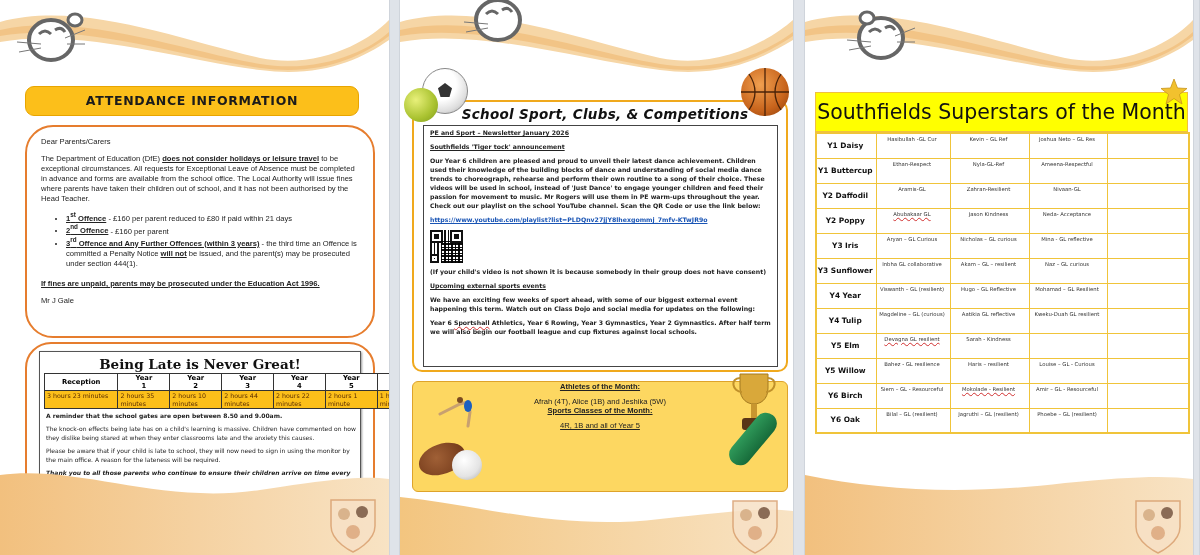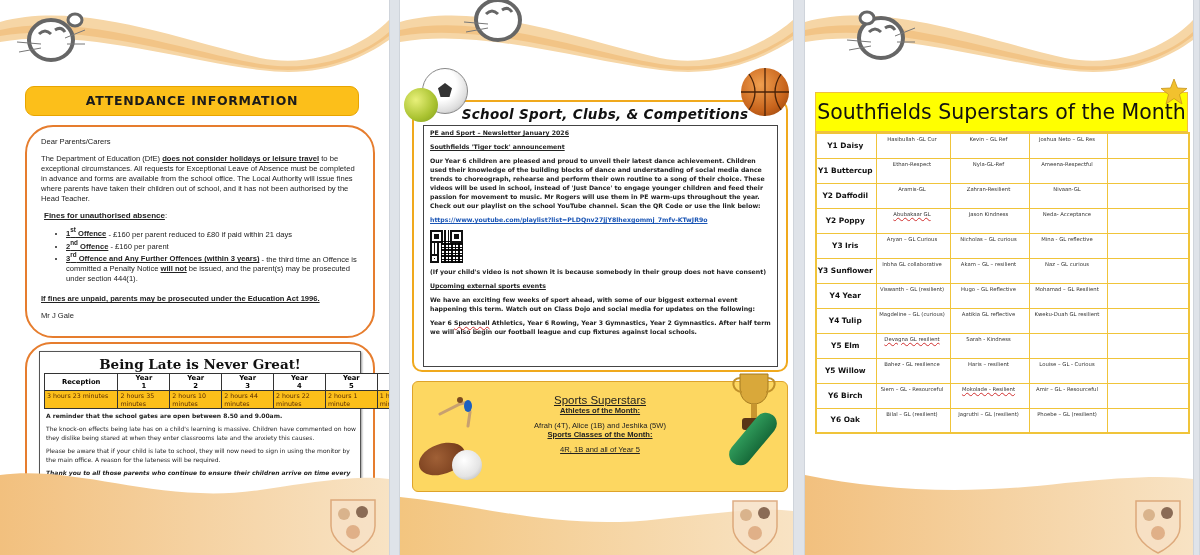--- a/index.html
+++ b/index.html
@@ -85,21 +85,20 @@
       <ellipse cx="60" cy="12" rx="7" ry="6" fill="#fff" stroke="#666" stroke-width="3"></ellipse>
       <path d="M24 26 q6 -6 12 0 M40 22 q6 -4 10 2" stroke="#666" stroke-width="3" fill="none"></path>
       <path d="M2 34 L26 36 M4 44 L26 40 M50 30 L70 22 M52 36 L70 36" stroke="#777" stroke-width="1"></path>
     </svg>
 
     <div class="att-banner">ATTENDANCE INFORMATION</div>
 
     <div class="att-box">
       <p>Dear Parents/Carers</p>
       <p><span>The Department of Education (DfE) </span><b>does not consider holidays or leisure travel</b><span> to be exceptional circumstances.  All requests for Exceptional Leave of Absence must be completed in advance and forms are available from the school office. The Local Authority will issue fines where parents have taken their children out of school, and it has not been authorised by the Head Teacher.</span></p>
-      <p class="fines-head"><b>Fines for unauthorised absence</b>:</p>
       <ul>
         <li><b><span>1</span><sup>st</sup><span> Offence</span></b><span> - £160 per parent reduced to £80 if paid within 21 days</span></li>
         <li><b><span>2</span><sup>nd</sup><span> Offence</span></b><span> - £160 per parent</span></li>
         <li><b><span>3</span><sup>rd</sup><span> Offence and Any Further Offences (within 3 years)</span></b><span> - the third time an Offence is committed a Penalty Notice </span><b>will not</b><span> be issued, and the parent(s) may be prosecuted under section 444(1).</span></li>
       </ul>
       <p><b>If fines are unpaid, parents may be prosecuted under the Education Act 1996.</b></p>
       <p>Mr J Gale</p>
     </div>
 
     <div class="late-outer">
@@ -189,21 +188,20 @@
           <div class="qr-noise"></div>
           <div class="qr-b"></div>
         </div>
       <p>(If your child's video is not shown it is because somebody in their group does not have consent)</p>
       <p class="ul">Upcoming external sports events</p>
       <p>We have an exciting few weeks of sport ahead, with some of our biggest external event happening this term. Watch out on Class Dojo and social media for updates on the following:</p>
       <p><span>Year 6 </span><span class="squig">Sportshall</span><span> Athletics, Year 6 Rowing, Year 3 Gymnastics, Year 2 Gymnastics. After half term we will also begin our football league and cup fixtures against local schools.</span></p>
     </div>
 
     <div class="superstars">
-      <div class="ss-title">Sports Superstars</div>
       <div class="ss-sub">Athletes of the Month:</div>
       <div class="ss-line">Afrah (4T), Alice (1B) and Jeshika (5W)</div>
       <div class="ss-sub">Sports Classes of the Month:</div>
       <div class="ss-line" style="text-decoration:underline">4R, 1B and all of Year 5</div>
     </div>
 
     <svg style="position:absolute; left:38px; top:392px; width:42px; height:40px" viewBox="0 0 42 40">
       <path d="M2 22 L22 12 L30 10 L32 20 L30 34" stroke="#c8a070" stroke-width="3" fill="none" stroke-linecap="round"></path>
       <ellipse cx="30" cy="14" rx="4" ry="6" fill="#1c5fbf"></ellipse>
       <circle cx="22" cy="8" r="3" fill="#7a4a20"></circle>

